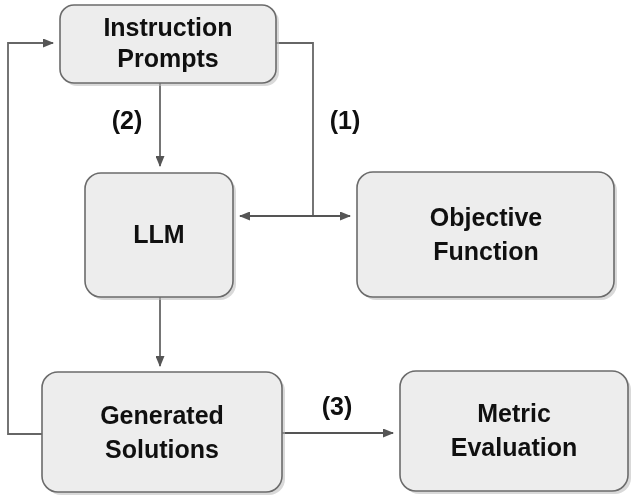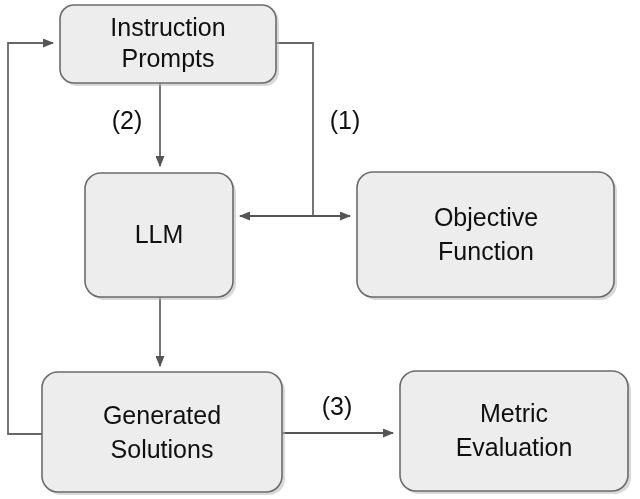--- a/index.html
+++ b/index.html
@@ -11,20 +11,21 @@
     width: 640px;
     height: 499px;
     overflow: hidden;
     font-family: "Liberation Sans", sans-serif;
   }
   #diagram-root {
     position: relative;
     width: 640px;
     height: 499px;
     background: #ffffff;
+    font-weight: bold;
   }
   svg.diagram-canvas {
     display: block;
     width: 640px;
     height: 499px;
   }
   .node-box {
     fill: #ededed;
     stroke: #6b6b6b;
     stroke-width: 1.6;

